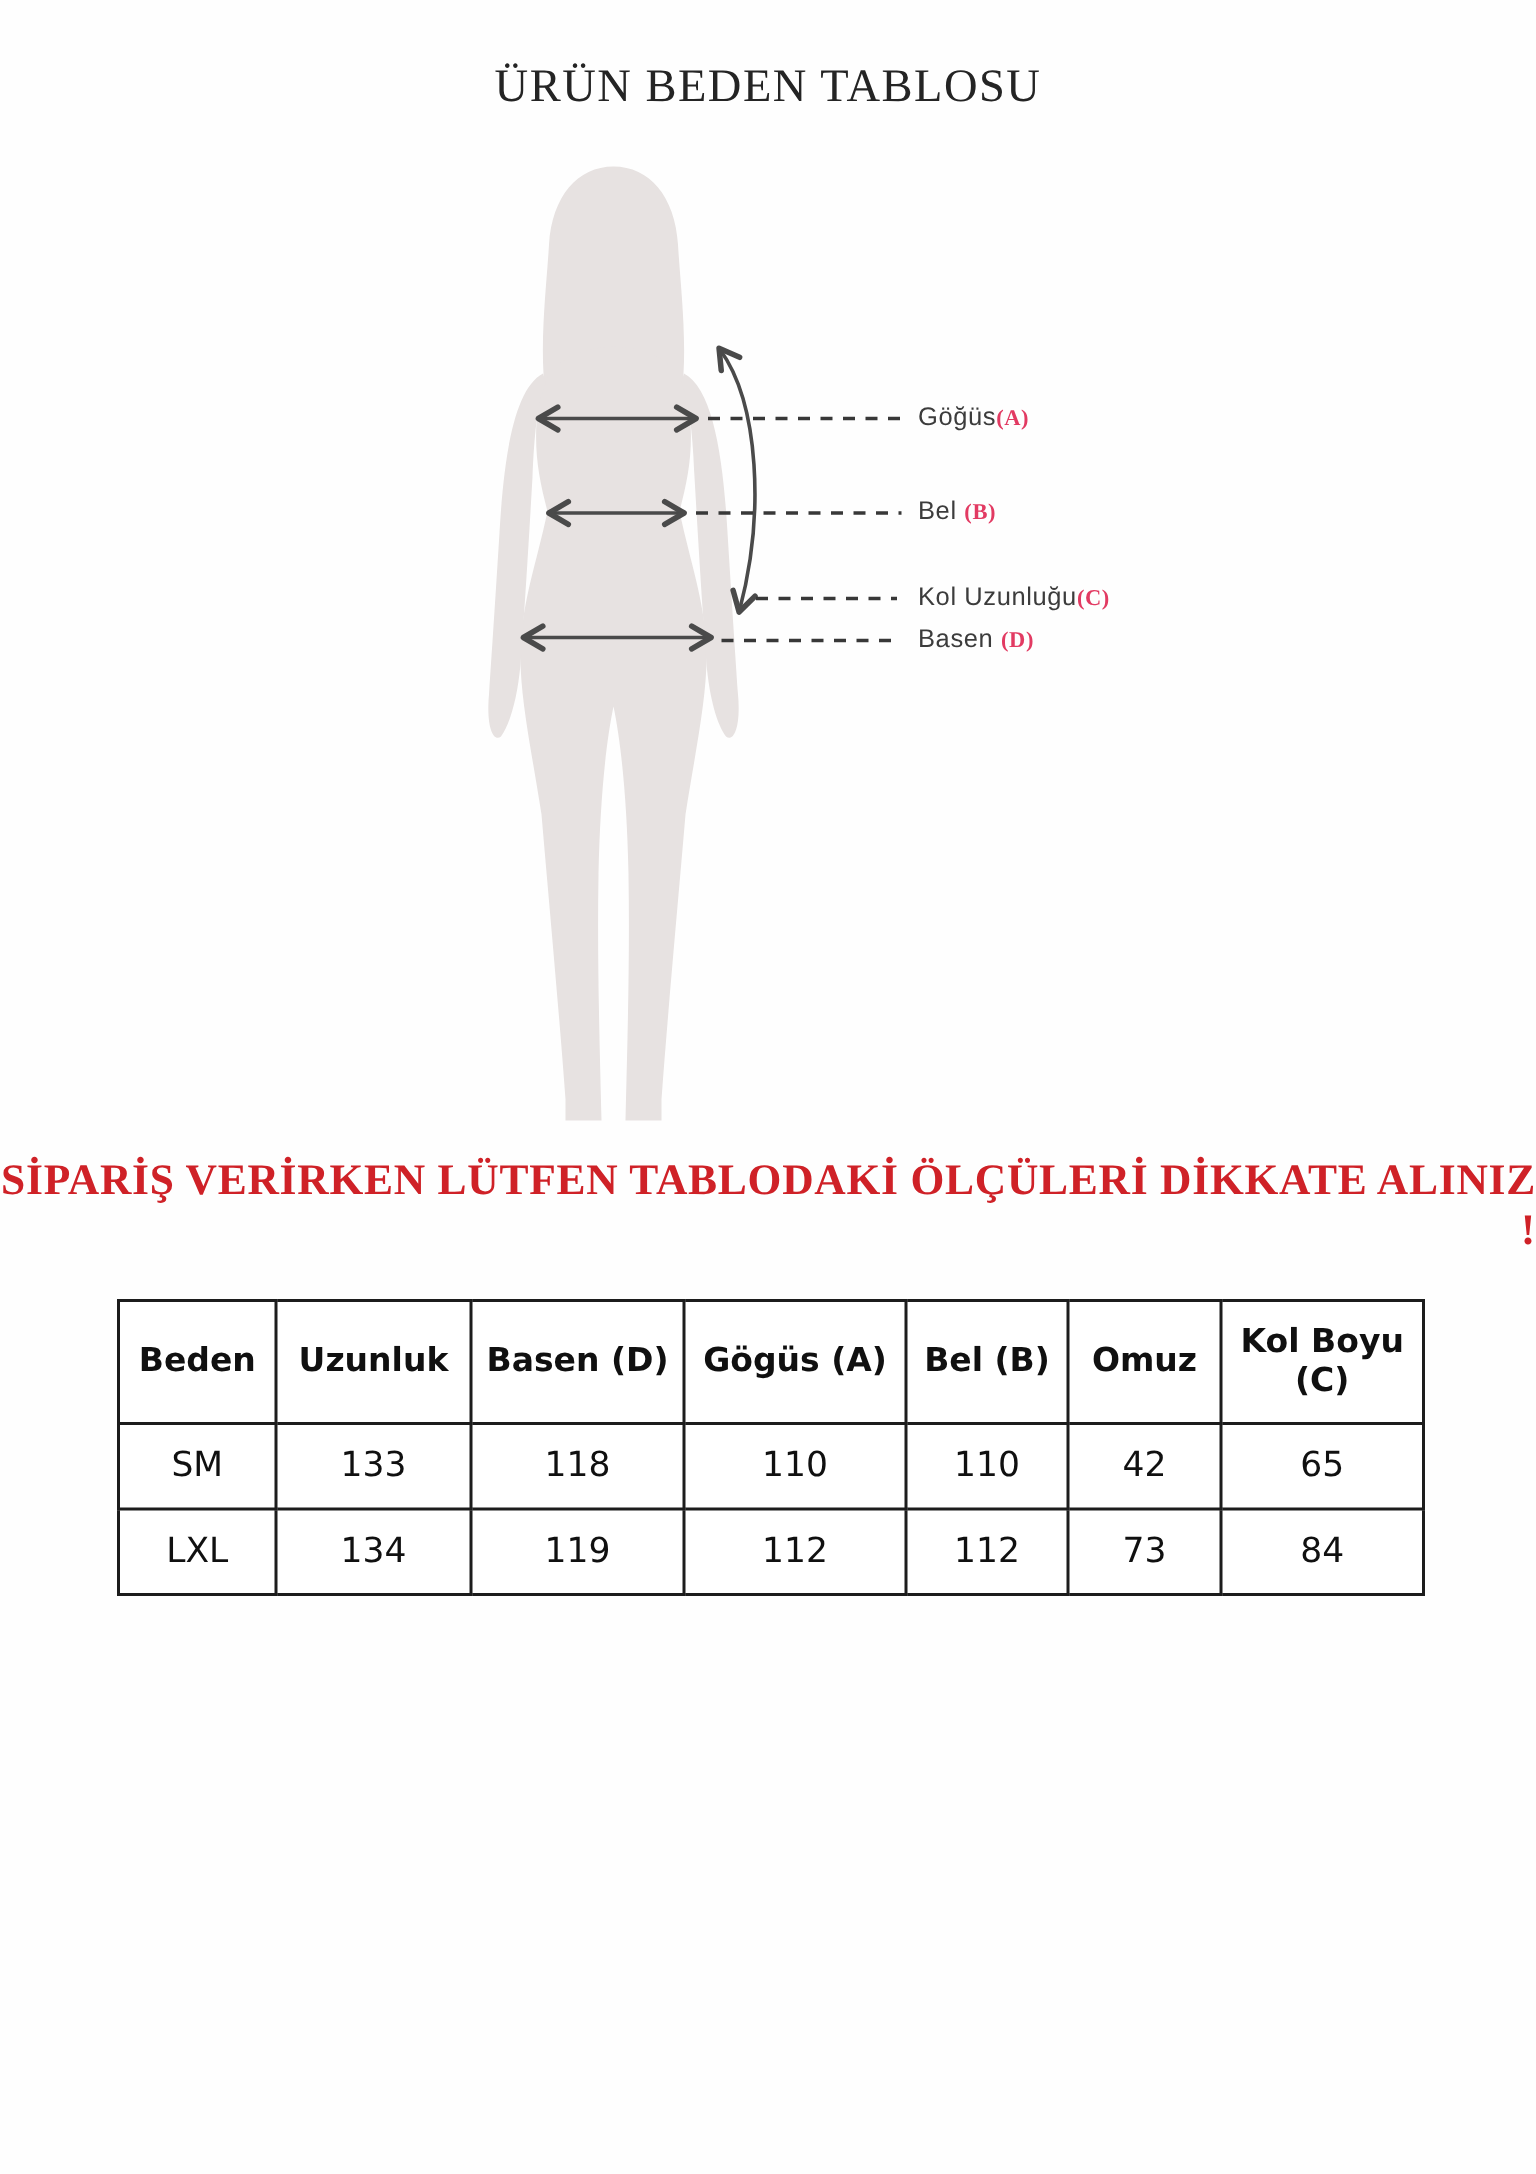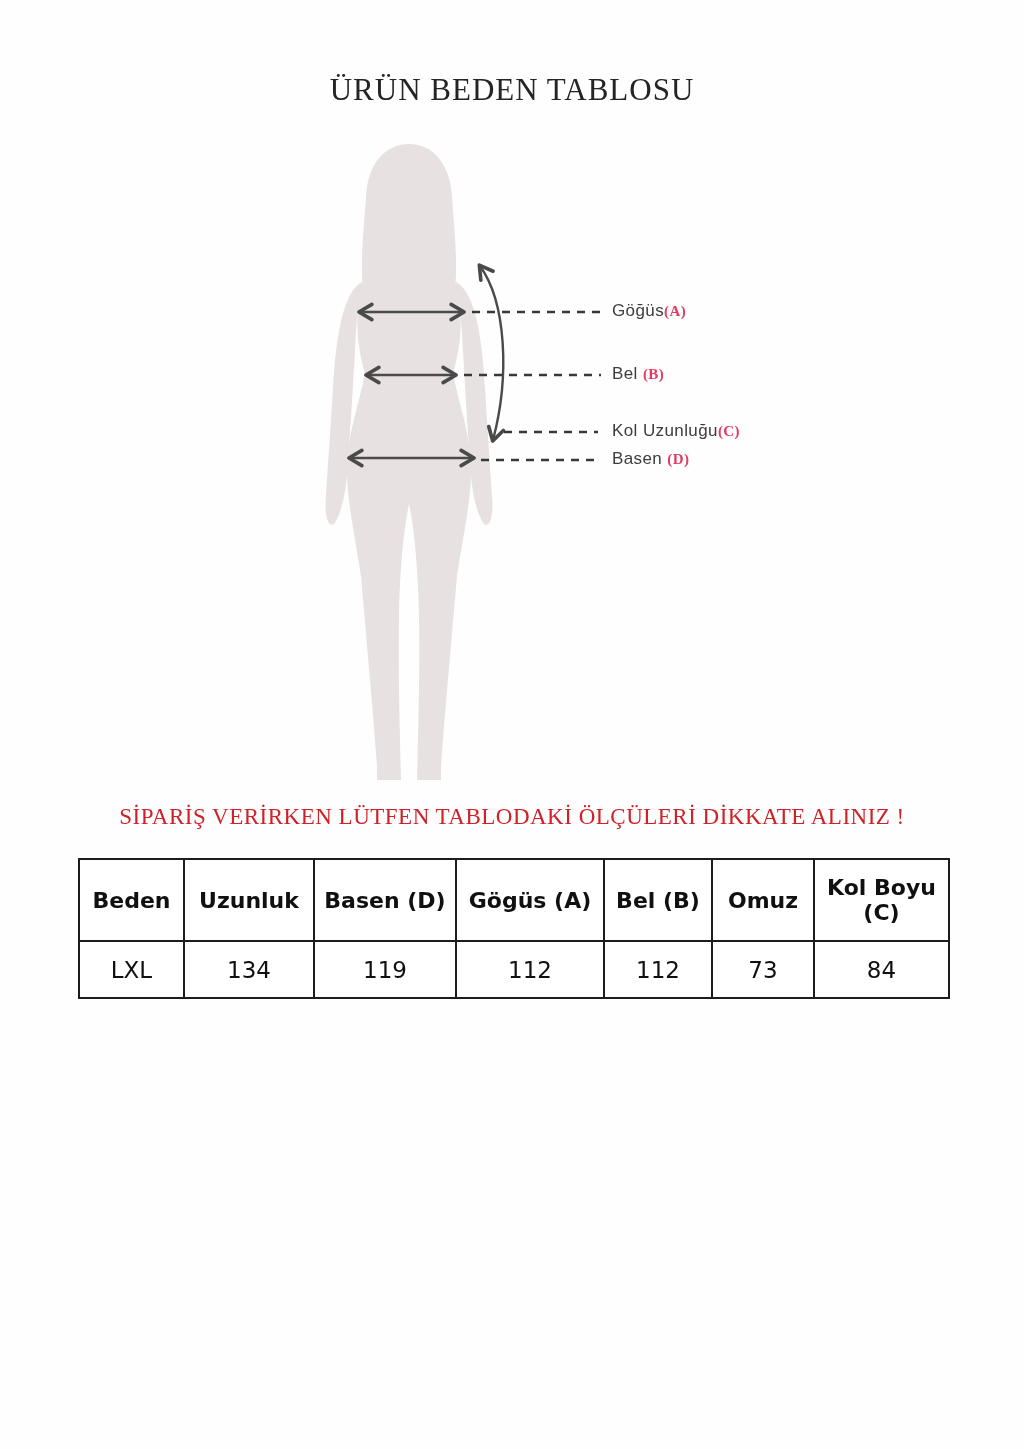--- a/index.html
+++ b/index.html
@@ -9,21 +9,21 @@
     width: 1024px;
     height: 1449px;
     margin: 0 auto;
     background: #fefefe;
     overflow: hidden;
     font-family: "Liberation Sans", sans-serif;
   }
 
   
   .title {
-    padding-top: 72px;
+    padding-top: 39px;
     text-align: center;
     font-family: "Liberation Serif", "DejaVu Serif", serif;
     font-size: 31px;
     letter-spacing: 1px;
     color: #242424;
     font-weight: 400;
   }
 
   
   .diagram {
@@ -53,24 +53,24 @@
   .notice-heading {
     margin-top: 12px;
     text-align: center;
     font-family: "Liberation Serif", "DejaVu Serif", serif;
     font-weight: 700;
     font-size: 40px;
     line-height: 1.1;
   }
   .notice-warning {
     margin-top: 6px;
-    text-align: center;
-    font-family: "Liberation Serif", "DejaVu Serif", serif;
-    font-weight: 400;
-    font-size: 23px;
+    text-align: right;
+    font-family: "Liberation Serif", "DejaVu Serif", serif;
+    font-weight: 700;
+    font-size: 29px;
     letter-spacing: 0.5px;
     line-height: 1.15;
   }
 
   
   .size-table {
     margin: 28px 0 0 78px;
     width: 872px;
     border-collapse: collapse;
     table-layout: fixed;
@@ -201,20 +201,29 @@
         <th>Uzunluk</th>
         <th>Basen (D)</th>
         <th>Gögüs (A)</th>
         <th>Bel (B)</th>
         <th>Omuz</th>
         <th>Kol Boyu (C)</th>
       </tr>
     </thead>
     <tbody>
       <tr>
+        <td>SM</td>
+        <td>133</td>
+        <td>118</td>
+        <td>110</td>
+        <td>110</td>
+        <td>42</td>
+        <td>65</td>
+      </tr>
+      <tr>
         <td>LXL</td>
         <td>134</td>
         <td>119</td>
         <td>112</td>
         <td>112</td>
         <td>73</td>
         <td>84</td>
       </tr>
     </tbody>
   </table>

